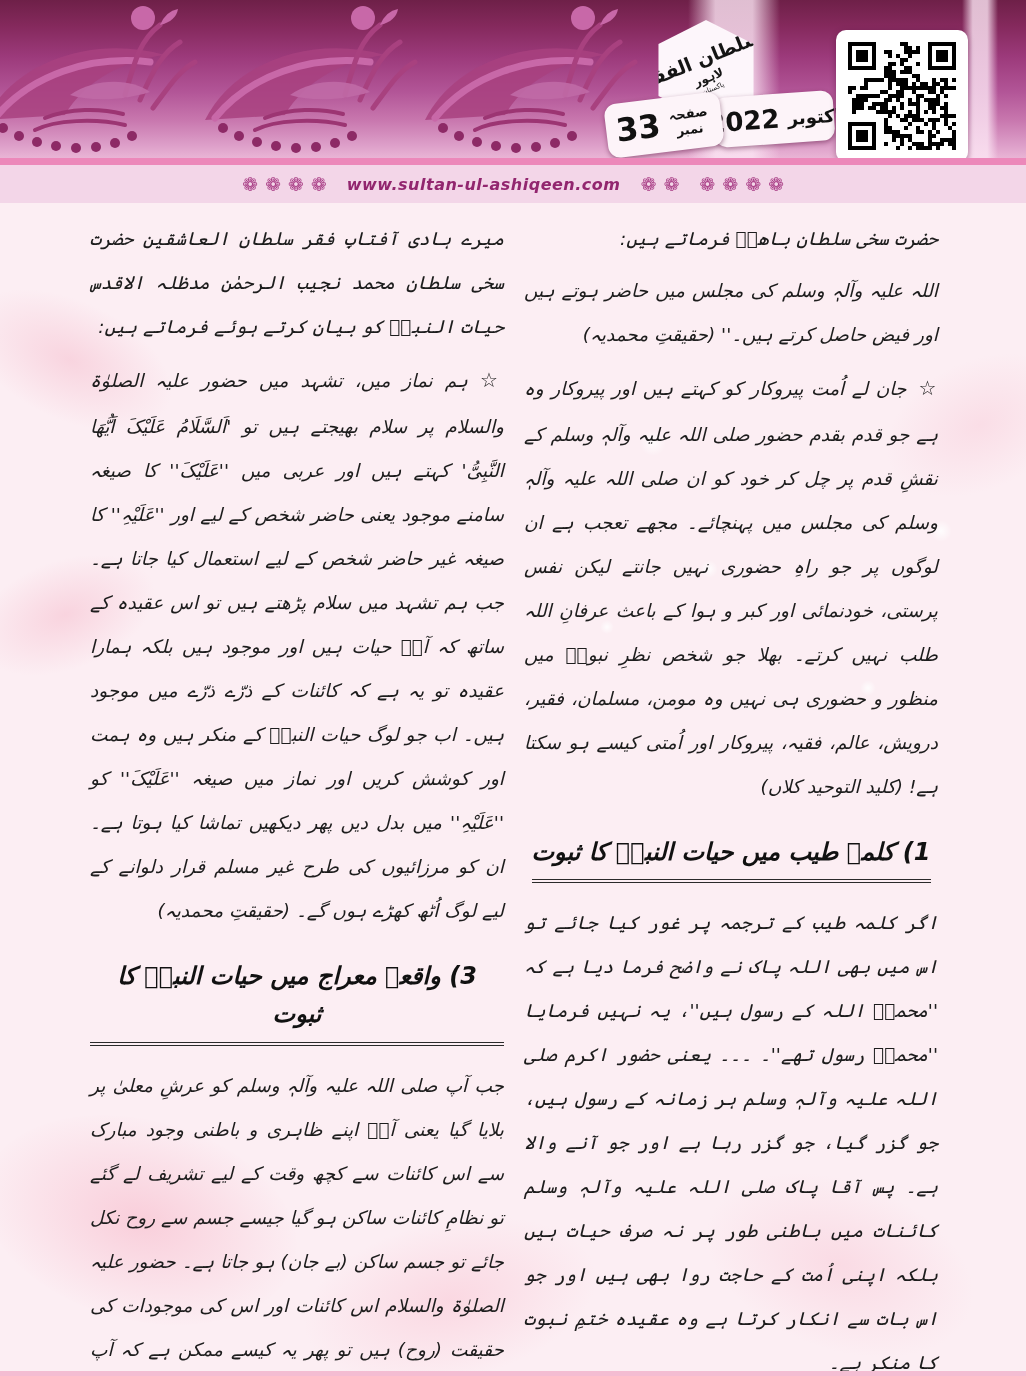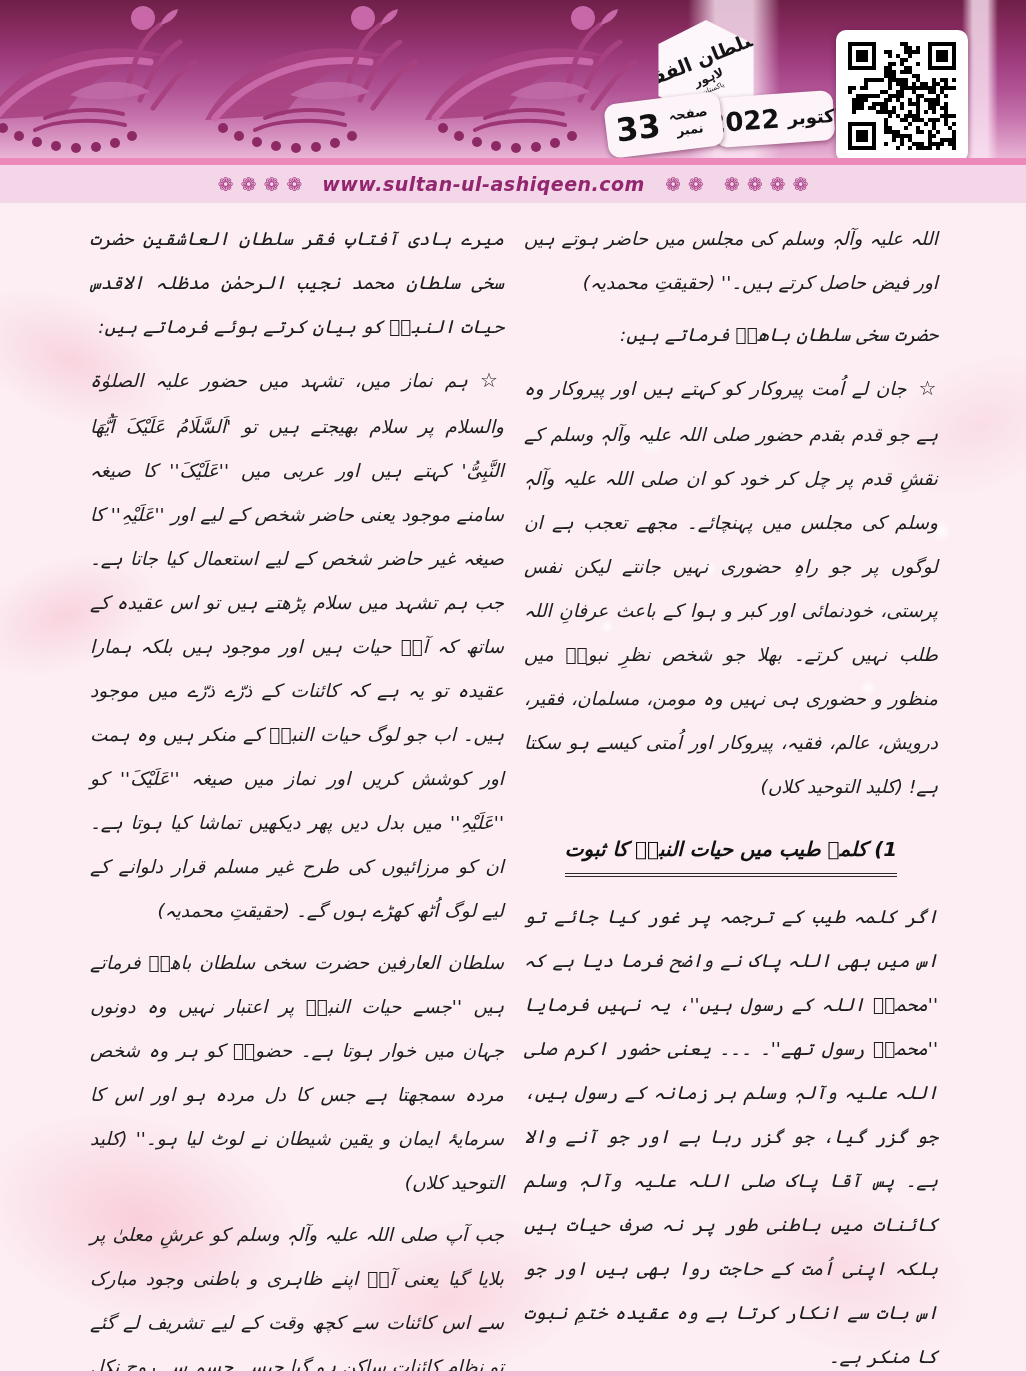--- a/index.html
+++ b/index.html
@@ -57,41 +57,41 @@
   .qr-box svg { width:108px; height:108px; display:block; }
 
   
   .linkbar {
     position:absolute; top:158px; left:0; right:0; height:45px;
     background:#f3d6e8; border-top:7px solid #ec88ba;
     display:flex; align-items:center; justify-content:center; gap:20px;
   }
   .rosettes { display:flex; gap:7px; color:#a83c85; font-size:19px; line-height:1; }
   .url {
-    font-size:19px; font-weight:bold; font-style:italic; letter-spacing:.5px;
+    font-size:16px; font-weight:bold; font-style:italic; letter-spacing:.5px;
     color:#92266f; text-decoration:none; font-family:"DejaVu Sans", sans-serif;
   }
 
   
   .content {
     position:absolute; top:203px; left:0; right:0; bottom:0;
     padding:14px 88px 0 90px;
     display:flex; gap:20px; direction:rtl;
   }
   .col { width:414px;font-style:italic; }
   .para {
     font-size:18.5px; line-height:2.38; color:#1d1d1d;
     text-align:justify; text-align-last:right; margin-bottom:8px;
   }
   .star {
     font-size:20px; color:#1d1d1d; margin-inline-end:12px; font-weight:normal;
   }
   .sec-heading {
     display:table; margin:24px auto 18px auto;
-    font-size:20px; font-weight:bold; color:#111;
+    font-size:24px; font-weight:bold; color:#111;
     border-bottom:4px double #2a2a2a; padding-bottom:8px;
     text-align:center; line-height:1.6;
   }
 
   
   .petal { position:absolute; border-radius:50%; pointer-events:none; }
   .bokeh { position:absolute; border-radius:50%; pointer-events:none;
            background:radial-gradient(circle, rgba(255,255,255,.85) 0%, rgba(255,255,255,0) 70%); }
   .bottom-edge { position:absolute; left:0; right:0; bottom:0; height:5px; background:#f4bcd2; }
 </style>
@@ -438,30 +438,30 @@
   <div class="petal" style="left:880px;top:360px;width:200px;height:130px;transform:rotate(-25deg);background:radial-gradient(ellipse,rgba(248,205,218,.5),rgba(248,205,218,0) 70%);"></div>
   <div class="bokeh" style="left:640px;top:430px;width:26px;height:26px;"></div>
   <div class="bokeh" style="left:700px;top:560px;width:18px;height:18px;"></div>
   <div class="bokeh" style="left:600px;top:620px;width:14px;height:14px;"></div>
   <div class="bokeh" style="left:930px;top:520px;width:22px;height:22px;"></div>
   <div class="bokeh" style="left:860px;top:680px;width:16px;height:16px;"></div>
 
   <div class="content">
 
     <div class="col">
+      <p class="para">حضرت سخی سلطان باھوؒ فرماتے ہیں:</p>
       <p class="para">اللہ علیہ وآلہٖ وسلم کی مجلس میں حاضر ہوتے ہیں اور فیض حاصل کرتے ہیں۔'' (حقیقتِ محمدیہ)</p>
-      <p class="para">حضرت سخی سلطان باھوؒ فرماتے ہیں:</p>
       <p class="para"><span class="star">☆</span><span>جان لے اُمت پیروکار کو کہتے ہیں اور پیروکار وہ ہے جو قدم بقدم حضور صلی اللہ علیہ وآلہٖ وسلم کے نقشِ قدم پر چل کر خود کو ان صلی اللہ علیہ وآلہٖ وسلم کی مجلس میں پہنچائے۔ مجھے تعجب ہے ان لوگوں پر جو راہِ حضوری نہیں جانتے لیکن نفس پرستی، خودنمائی اور کبر و ہوا کے باعث عرفانِ اللہ طلب نہیں کرتے۔ بھلا جو شخص نظرِ نبویؐ میں منظور و حضوری ہی نہیں وہ مومن، مسلمان، فقیر، درویش، عالم، فقیہ، پیروکار اور اُمتی کیسے ہو سکتا ہے! (کلید التوحید کلاں)</span></p>
       <div class="sec-heading">1) کلمہ طیب میں حیات النبیؐ کا ثبوت</div>
       <p class="para">اگر کلمہ طیب کے ترجمہ پر غور کیا جائے تو اس میں بھی اللہ پاک نے واضح فرما دیا ہے کہ ''محمدؐ اللہ کے رسول ہیں''، یہ نہیں فرمایا ''محمدؐ رسول تھے''۔ ۔۔۔ یعنی حضور اکرم صلی اللہ علیہ وآلہٖ وسلم ہر زمانہ کے رسول ہیں، جو گزر گیا، جو گزر رہا ہے اور جو آنے والا ہے۔ پس آقا پاک صلی اللہ علیہ وآلہٖ وسلم کائنات میں باطنی طور پر نہ صرف حیات ہیں بلکہ اپنی اُمت کے حاجت روا بھی ہیں اور جو اس بات سے انکار کرتا ہے وہ عقیدہ ختمِ نبوت کا منکر ہے۔</p>
 
     </div>
 
     <div class="col">
       <p class="para">میرے ہادی آفتابِ فقر سلطان العاشقین حضرت سخی سلطان محمد نجیب الرحمٰن مدظلہ الاقدس حیات النبیؐ کو بیان کرتے ہوئے فرماتے ہیں:</p>
       <p class="para"><span class="star">☆</span><span>ہم نماز میں، تشہد میں حضور علیہ الصلوٰۃ والسلام پر سلام بھیجتے ہیں تو 'اَلسَّلَامُ عَلَیْکَ اَیُّھَا النَّبِیُّ' کہتے ہیں اور عربی میں ''عَلَیْکَ'' کا صیغہ سامنے موجود یعنی حاضر شخص کے لیے اور ''عَلَیْہِ'' کا صیغہ غیر حاضر شخص کے لیے استعمال کیا جاتا ہے۔ جب ہم تشہد میں سلام پڑھتے ہیں تو اس عقیدہ کے ساتھ کہ آپؐ حیات ہیں اور موجود ہیں بلکہ ہمارا عقیدہ تو یہ ہے کہ کائنات کے ذرّے ذرّے میں موجود ہیں۔ اب جو لوگ حیات النبیؐ کے منکر ہیں وہ ہمت اور کوشش کریں اور نماز میں صیغہ ''عَلَیْکَ'' کو ''عَلَیْہِ'' میں بدل دیں پھر دیکھیں تماشا کیا ہوتا ہے۔ ان کو مرزائیوں کی طرح غیر مسلم قرار دلوانے کے لیے لوگ اُٹھ کھڑے ہوں گے۔ (حقیقتِ محمدیہ)</span></p>
-      <p class="para">سلطان العارفین حضرت سخی سلطان باھوؒ فرماتے ہیں ''جسے حیات النبیؐ پر اعتبار نہیں وہ دونوں جہان میں خوار ہوتا ہے۔ حضورؐ کو ہر وہ شخص مردہ سمجھتا ہے جس کا دل مردہ ہو اور اس کا سرمایۂ ایمان و یقین شیطان نے لوٹ لیا ہو۔'' (کلید التوحید کلاں)</p>
+      <div class="sec-heading">3) واقعہ معراج میں حیات النبیؐ کا ثبوت</div>
       <p class="para">جب آپ صلی اللہ علیہ وآلہٖ وسلم کو عرشِ معلیٰ پر بلایا گیا یعنی آپؐ اپنے ظاہری و باطنی وجود مبارک سے اس کائنات سے کچھ وقت کے لیے تشریف لے گئے تو نظامِ کائنات ساکن ہو گیا جیسے جسم سے روح نکل جائے تو جسم ساکن (بے جان) ہو جاتا ہے۔ حضور علیہ الصلوٰۃ والسلام اس کائنات اور اس کی موجودات کی حقیقت (روح) ہیں تو پھر یہ کیسے ممکن ہے کہ آپ صلی اللہ علیہ وآلہٖ وسلم تشریف لے جائیں اور کائنات اور اس کا نظام چلتا رہے؟ بے شک آپ صلی اللہ علیہ وآلہٖ وسلم نہ صرف اپنے پاکیزہ باطنی وجود کے ساتھ موجود ہیں بلکہ تمام حاجت</p>
     </div>
   </div>
 
   <div class="bottom-edge"></div>
 </div>
 
 </body></html>

